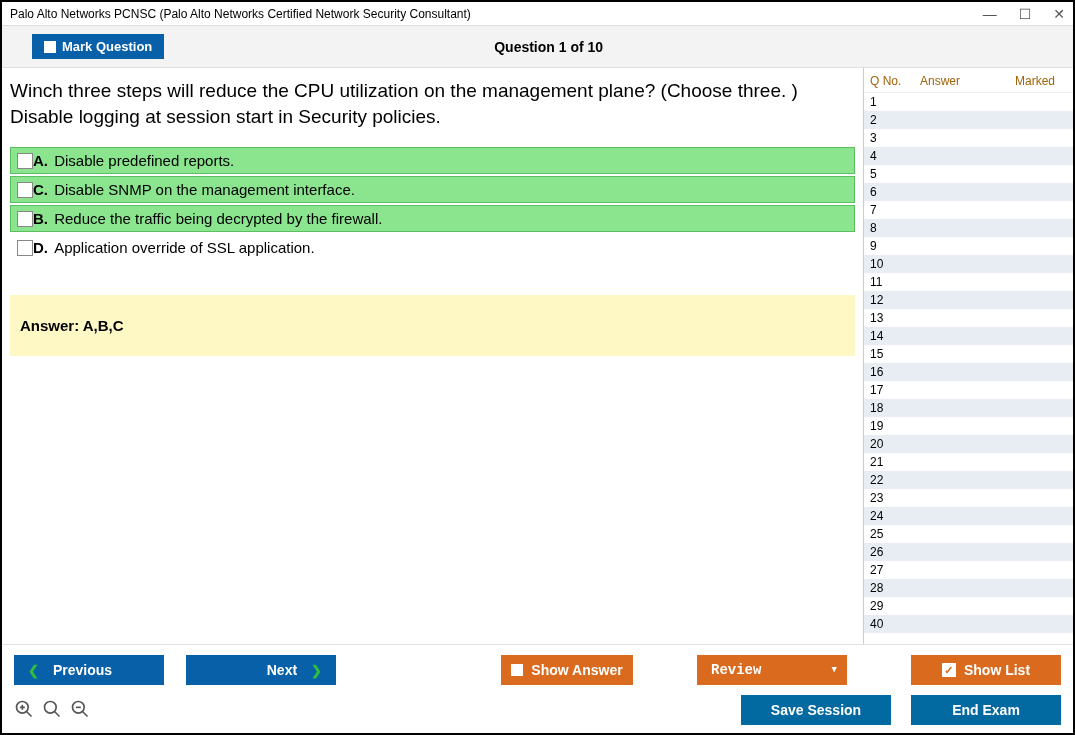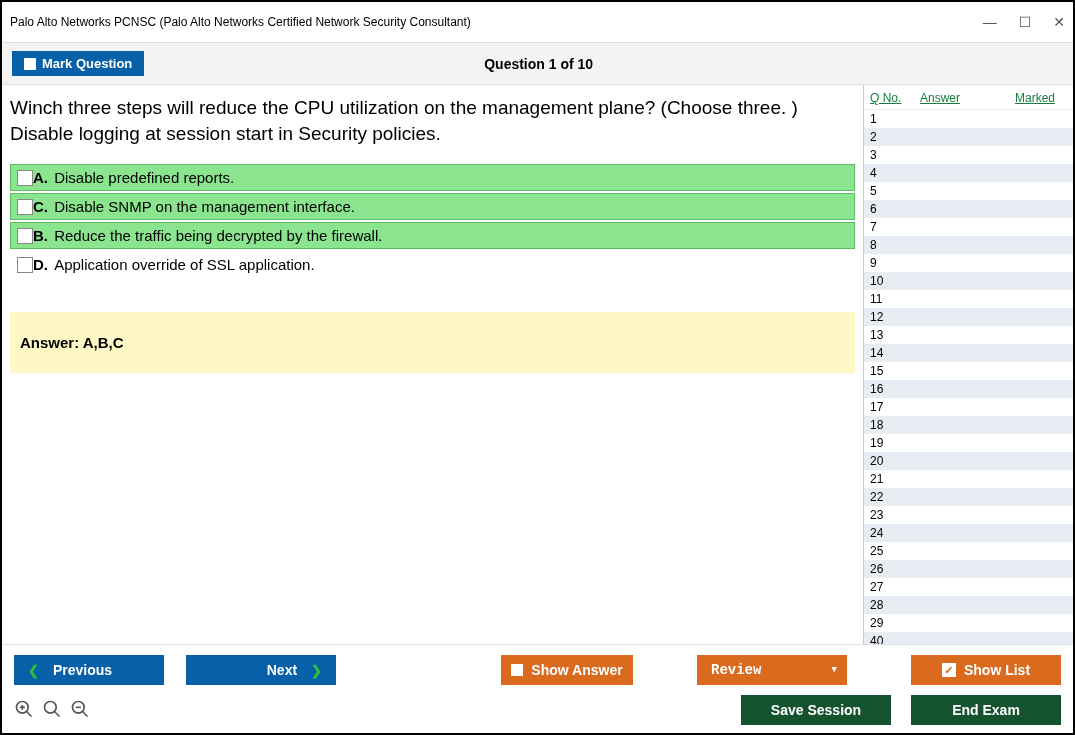--- a/index.html
+++ b/index.html
@@ -4,37 +4,37 @@
 <style>
   * { box-sizing: border-box; margin: 0; padding: 0; }
   body { font-family: Arial, sans-serif; font-size: 13px; color: #000; }
   .window {
     width: 1075px; height: 735px;
     border: 2px solid #000;
     display: flex; flex-direction: column;
     background: #fff;
   }
   .titlebar {
-    height: 41px; background: #fff;
+    height: 24px; background: #fff;
     display: flex; align-items: center; justify-content: space-between;
     padding: 0 8px; font-size: 12px;
     border-bottom: 1px solid #ddd;
   }
   .titlebar-controls { display: flex; gap: 22px; align-items: center; color: #555; }
   .titlebar-controls span { font-size: 14px; line-height: 1; }
   .headerbar {
     background: #f3f3f3;
     display: flex; align-items: center;
     padding: 8px 10px;
     border-bottom: 1px solid #e0e0e0;
   }
   .mark-btn {
     background: #0860a8; color: #fff; font-weight: bold;
     display: inline-flex; align-items: center; gap: 6px;
-    padding: 5px 12px; font-size: 13px; border: none; cursor: pointer;
+    padding: 5px 12px; font-size: 13px; border: none; cursor: pointer; margin-left: 20px;
   }
   .mark-btn .box { width: 12px; height: 12px; background: #fff; display: inline-block; }
   .question-title {
     flex: 1; text-align: center; font-weight: bold; font-size: 14px;
     margin-right: 130px;
   }
   .main-area { flex: 1; display: flex; overflow: hidden; }
   .question-panel { flex: 1; padding: 10px 8px 10px 8px; overflow: auto; }
   .stem { font-size: 19px; line-height: 1.35; margin-bottom: 18px; padding-right: 4px; }
   .options { display: flex; flex-direction: column; gap: 2px; }
@@ -49,21 +49,21 @@
   }
   .option .letter { font-weight: bold; margin-right: 2px; }
   .answer-box {
     margin-top: 34px; background: #fdf8c4;
     padding: 22px 10px; font-size: 15px; font-weight: bold;
   }
   .side-panel {
     width: 210px; border-left: 1px solid #ccc;
     display: flex; flex-direction: column; font-size: 12px;
   }
-  .side-head { display: flex; padding: 6px 6px 4px 6px; color: #15803d; text-decoration: underline; }
+  .side-head { display: flex; padding: 6px 6px 4px 6px; color: #a16207; }
   .side-head .c1 { width: 46px; }
   .side-head .c2 { flex: 1; text-align: left; padding-left: 4px; }
   .side-head .c3 { width: 64px; text-align: center; }
   .side-rows { flex: 1; overflow-y: scroll; border-top: 1px solid #eee; }
   .side-row { display: flex; height: 18px; align-items: center; padding: 0 6px; }
   .side-row.alt { background: #e7edf3; }
   .side-row .c1 { width: 46px; }
   .footer {
     border-top: 1px solid #e0e0e0;
     padding: 10px 12px 8px 12px;
@@ -71,21 +71,21 @@
   }
   .footer-row { display: flex; align-items: center; }
   .footer-row.top { gap: 22px; }
   .btn {
     display: inline-flex; align-items: center; justify-content: center;
     gap: 8px; height: 30px; font-weight: bold; font-size: 14px;
     border: none; cursor: pointer; color: #fff;
   }
   .btn.blue { background: #0860a8; }
   .btn.orange { background: #d96a1e; }
-  .btn.dark { background: #14532d; }
+  .btn.dark { background: #0369a1; }
   .btn.prev { width: 150px; justify-content: flex-start; padding-left: 14px; gap: 14px; }
   .btn.next { width: 150px; justify-content: flex-end; padding-right: 14px; gap: 14px; }
   .btn.sa { width: 132px; }
   .btn.rev { width: 150px; justify-content: space-between; padding: 0 10px 0 14px; font-family: Liberation Mono, monospace; }
   .btn.sl { width: 150px; }
   .btn.ss, .btn.ee { width: 150px; }
   .arrow { font-size: 13px; font-weight: bold; }
   .arrow.green { color: #2fbf3a; }
   .sq { width: 12px; height: 12px; background: #fff; display: inline-block; }
   .chkmark { width: 14px; height: 14px; background: #fff; color: #d96a1e; font-size: 11px; display: inline-flex; align-items: center; justify-content: center; font-weight: bold; }

